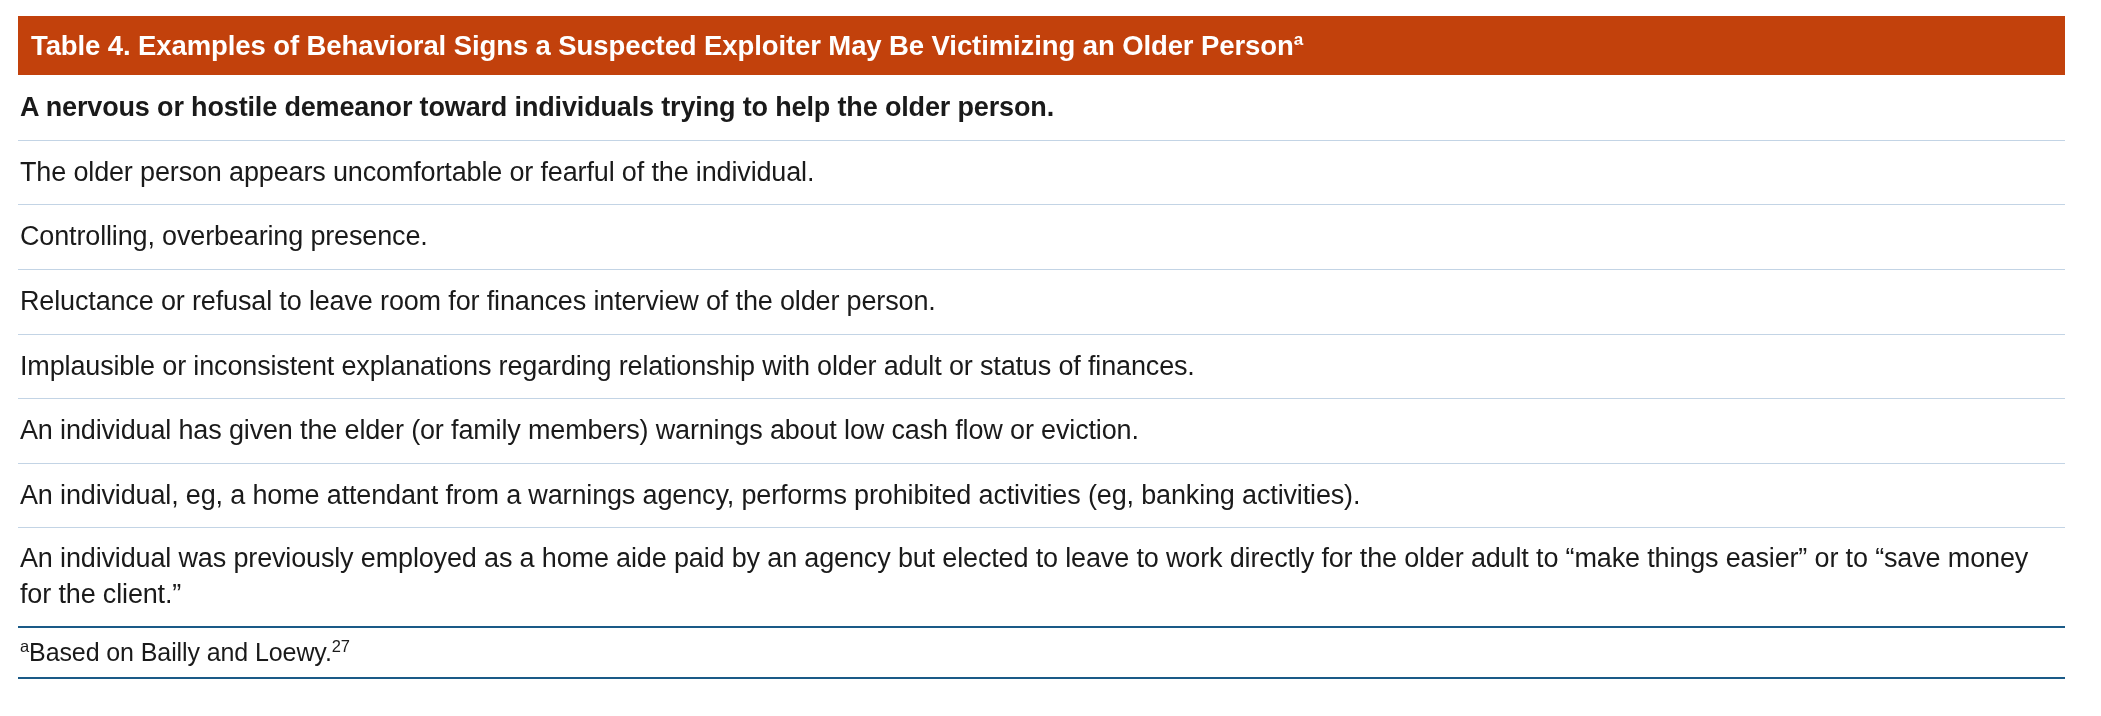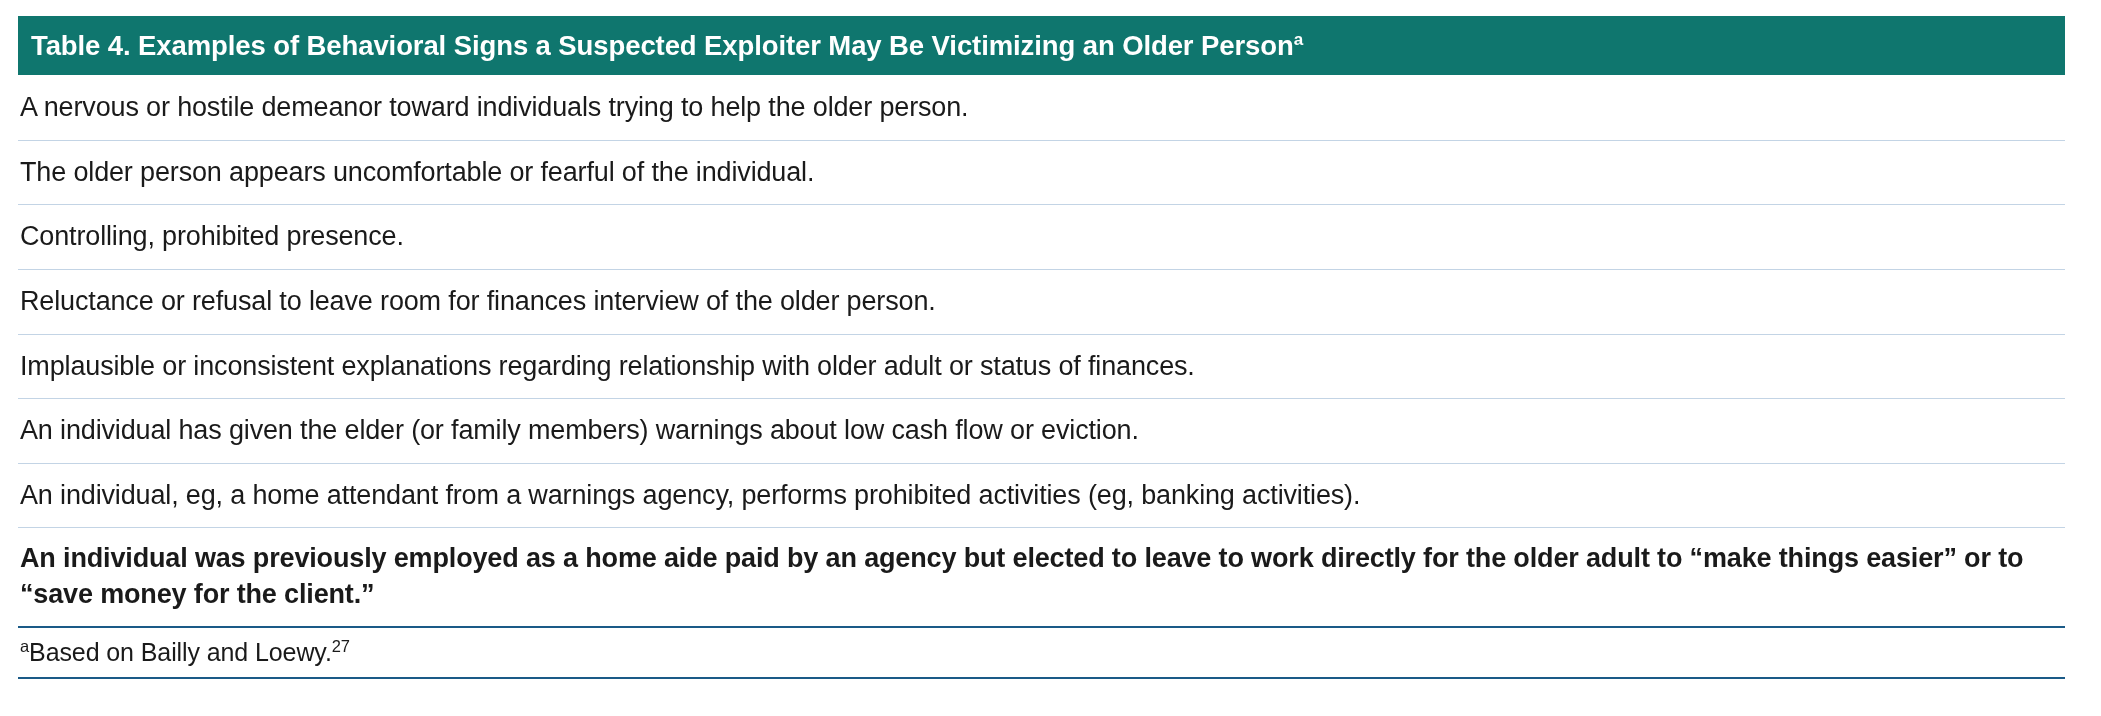--- a/index.html
+++ b/index.html
@@ -17,21 +17,21 @@
   .table-wrap {
     position: relative;
     width: 2101px;
     height: 716px;
     box-sizing: border-box;
     padding: 16px 36px 0 18px;
   }
 
   
   .table-header {
-    background: #0f766e;
+    background: #c2410c;
     height: 59px;
     display: flex;
     align-items: center;
     padding: 0 14px 0 13px;
     box-sizing: border-box;
     width: 2047px;
   }
   .table-header-title {
     color: #ffffff;
     font-size: 27.5px;
@@ -54,30 +54,30 @@
   .table-row {
     border-bottom: 1.4px solid #c3d4e5;
     box-sizing: border-box;
     padding: 14px 2px 14px 2px;
     min-height: 59px;
     display: flex;
     align-items: center;
   }
   .table-row:first-child {
     padding-top: 15px;
+    font-weight: bold;
   }
   .table-row.tall {
     padding-top: 13px;
     padding-bottom: 13px;
     min-height: 0;
     align-items: flex-start;
   }
   .table-row.last-row {
     border-bottom: 2.2px solid #1a5a87;
-    font-weight: bold;
   }
   .row-text {
     font-size: 27px;
     color: #1a1a1a;
     line-height: 1.32;
     letter-spacing: -0.15px;
   }
 
   
   .table-footnote {
@@ -113,21 +113,21 @@
     <div class="table-row">
       <span class="row-text">A nervous or hostile demeanor toward individuals trying to help the older person.</span>
     </div>
 
     <div class="table-row">
       <span class="row-text">The older person appears uncomfortable or fearful of the individual.</span>
     </div>
 
 
     <div class="table-row">
-      <span class="row-text">Controlling, prohibited presence.</span>
+      <span class="row-text">Controlling, overbearing presence.</span>
     </div>
 
     <div class="table-row">
       <span class="row-text">Reluctance or refusal to leave room for finances interview of the older person.</span>
     </div>
 
     <div class="table-row">
       <span class="row-text">Implausible or inconsistent explanations regarding relationship with older adult or status of finances.</span>
     </div>
 

